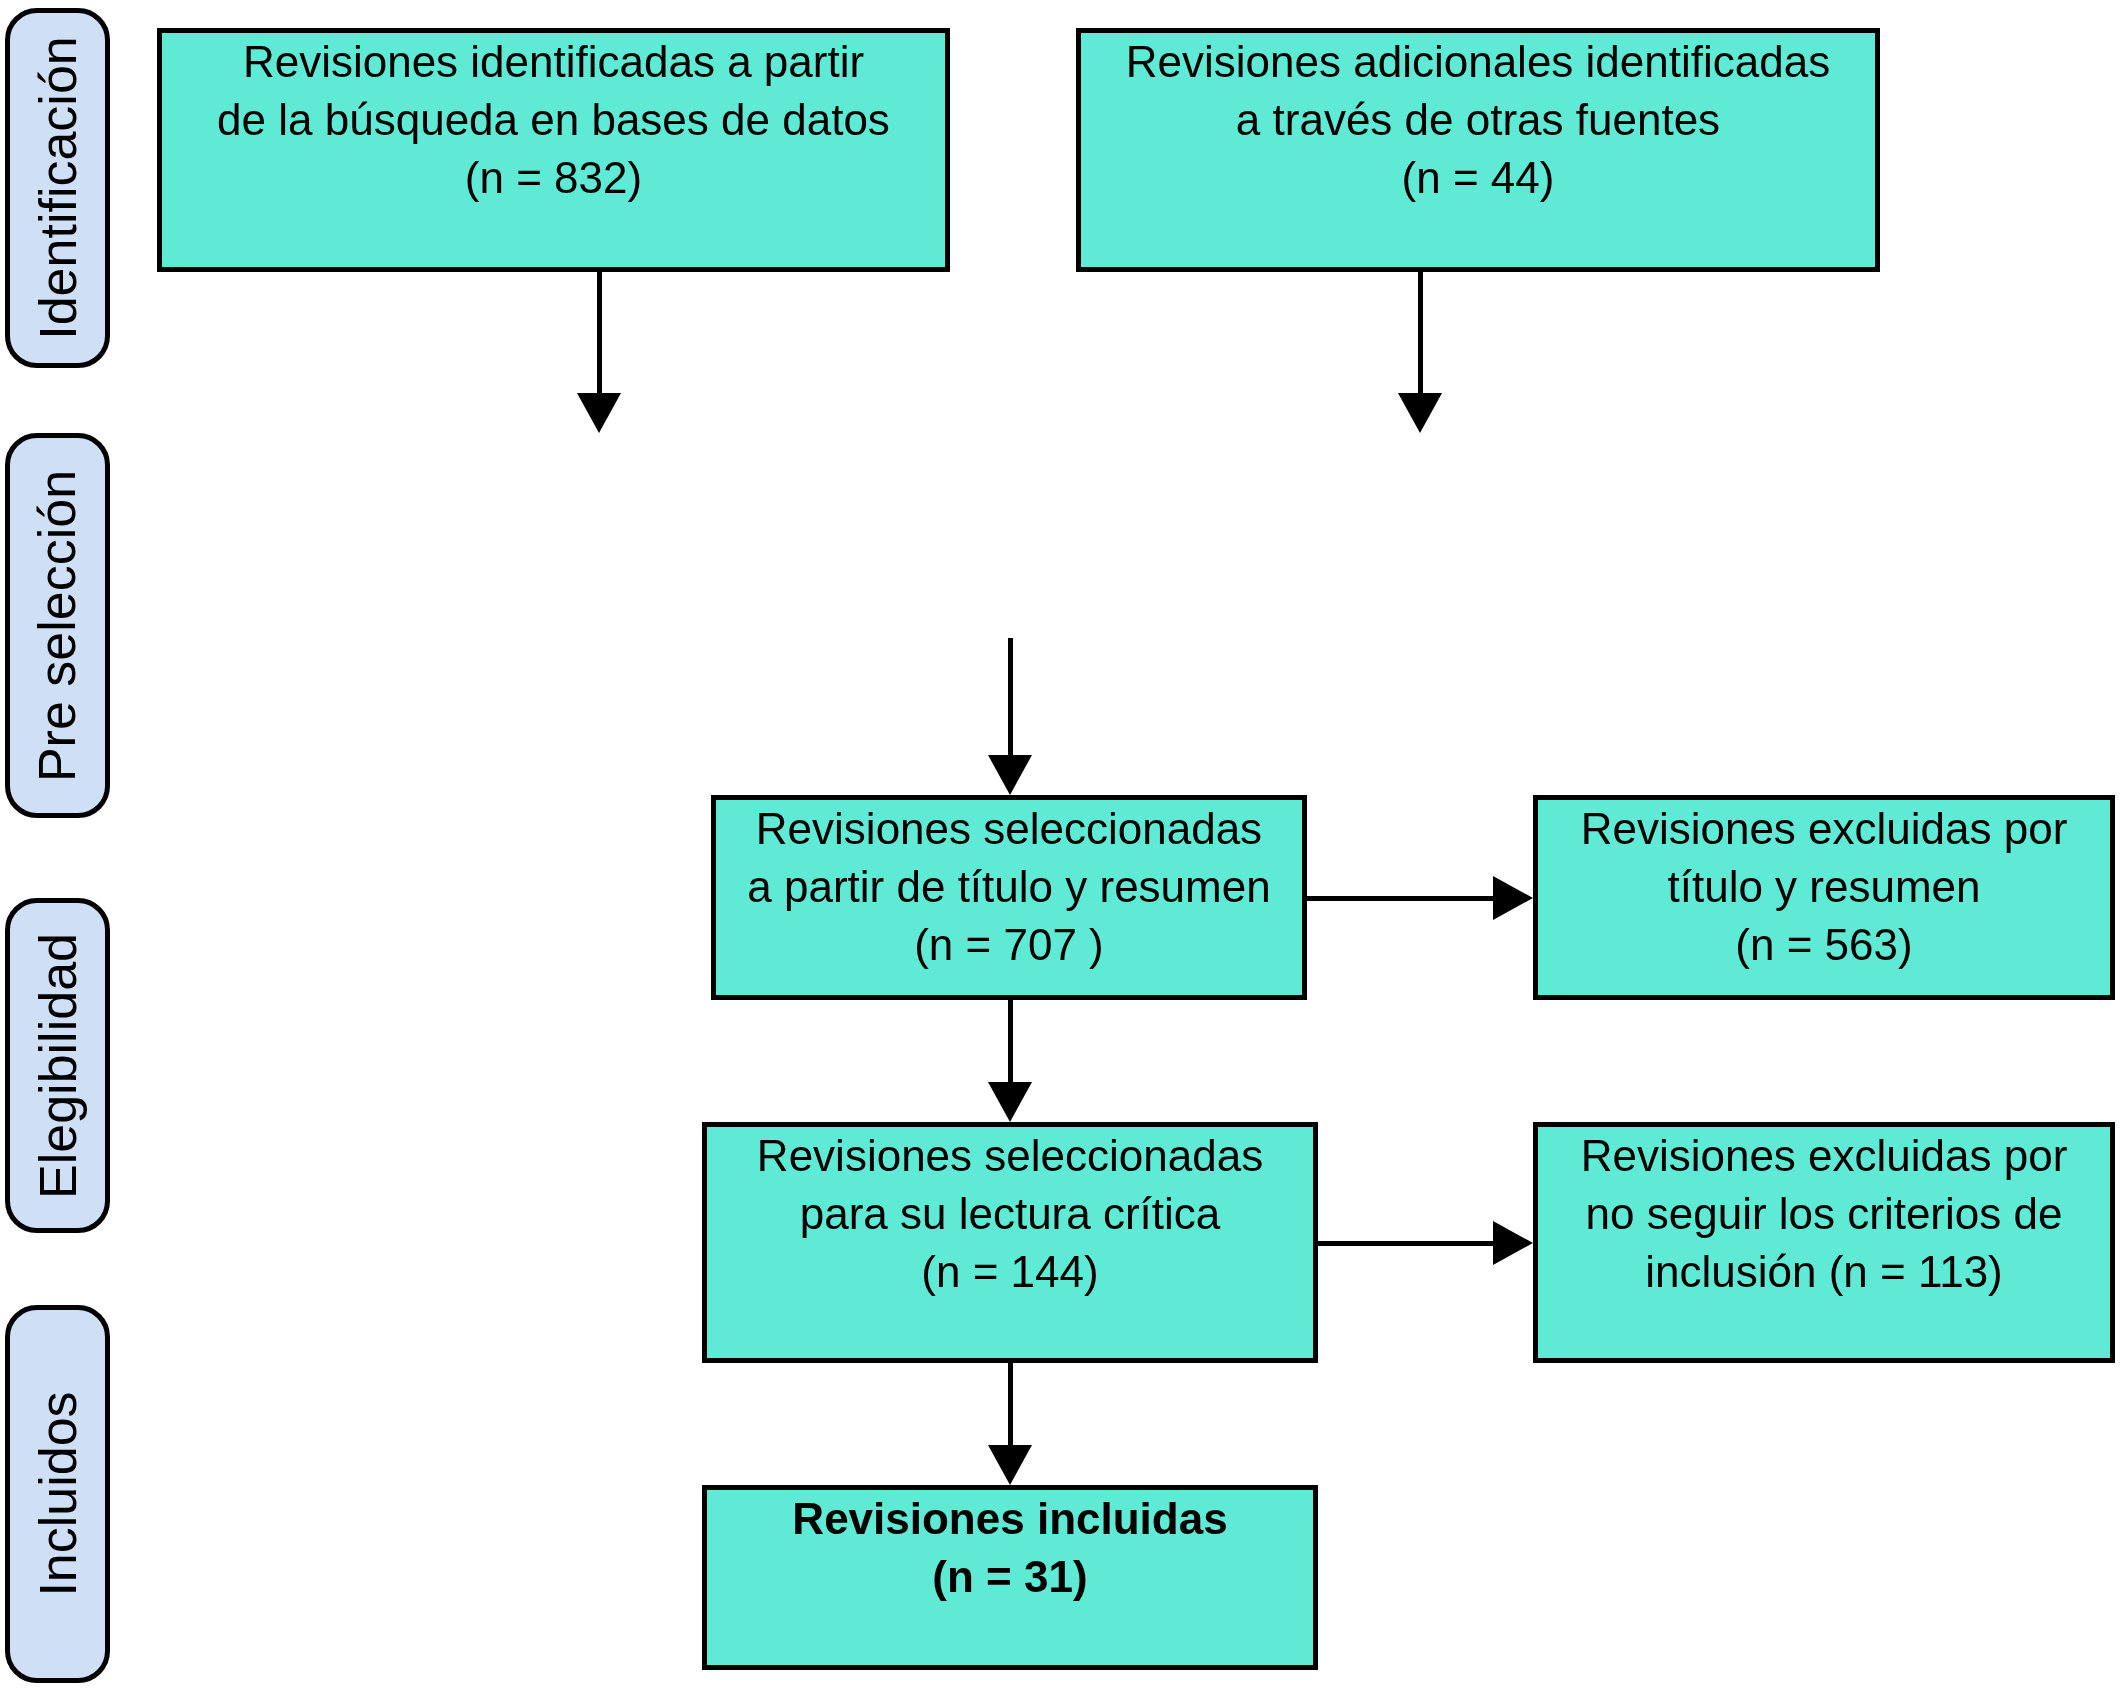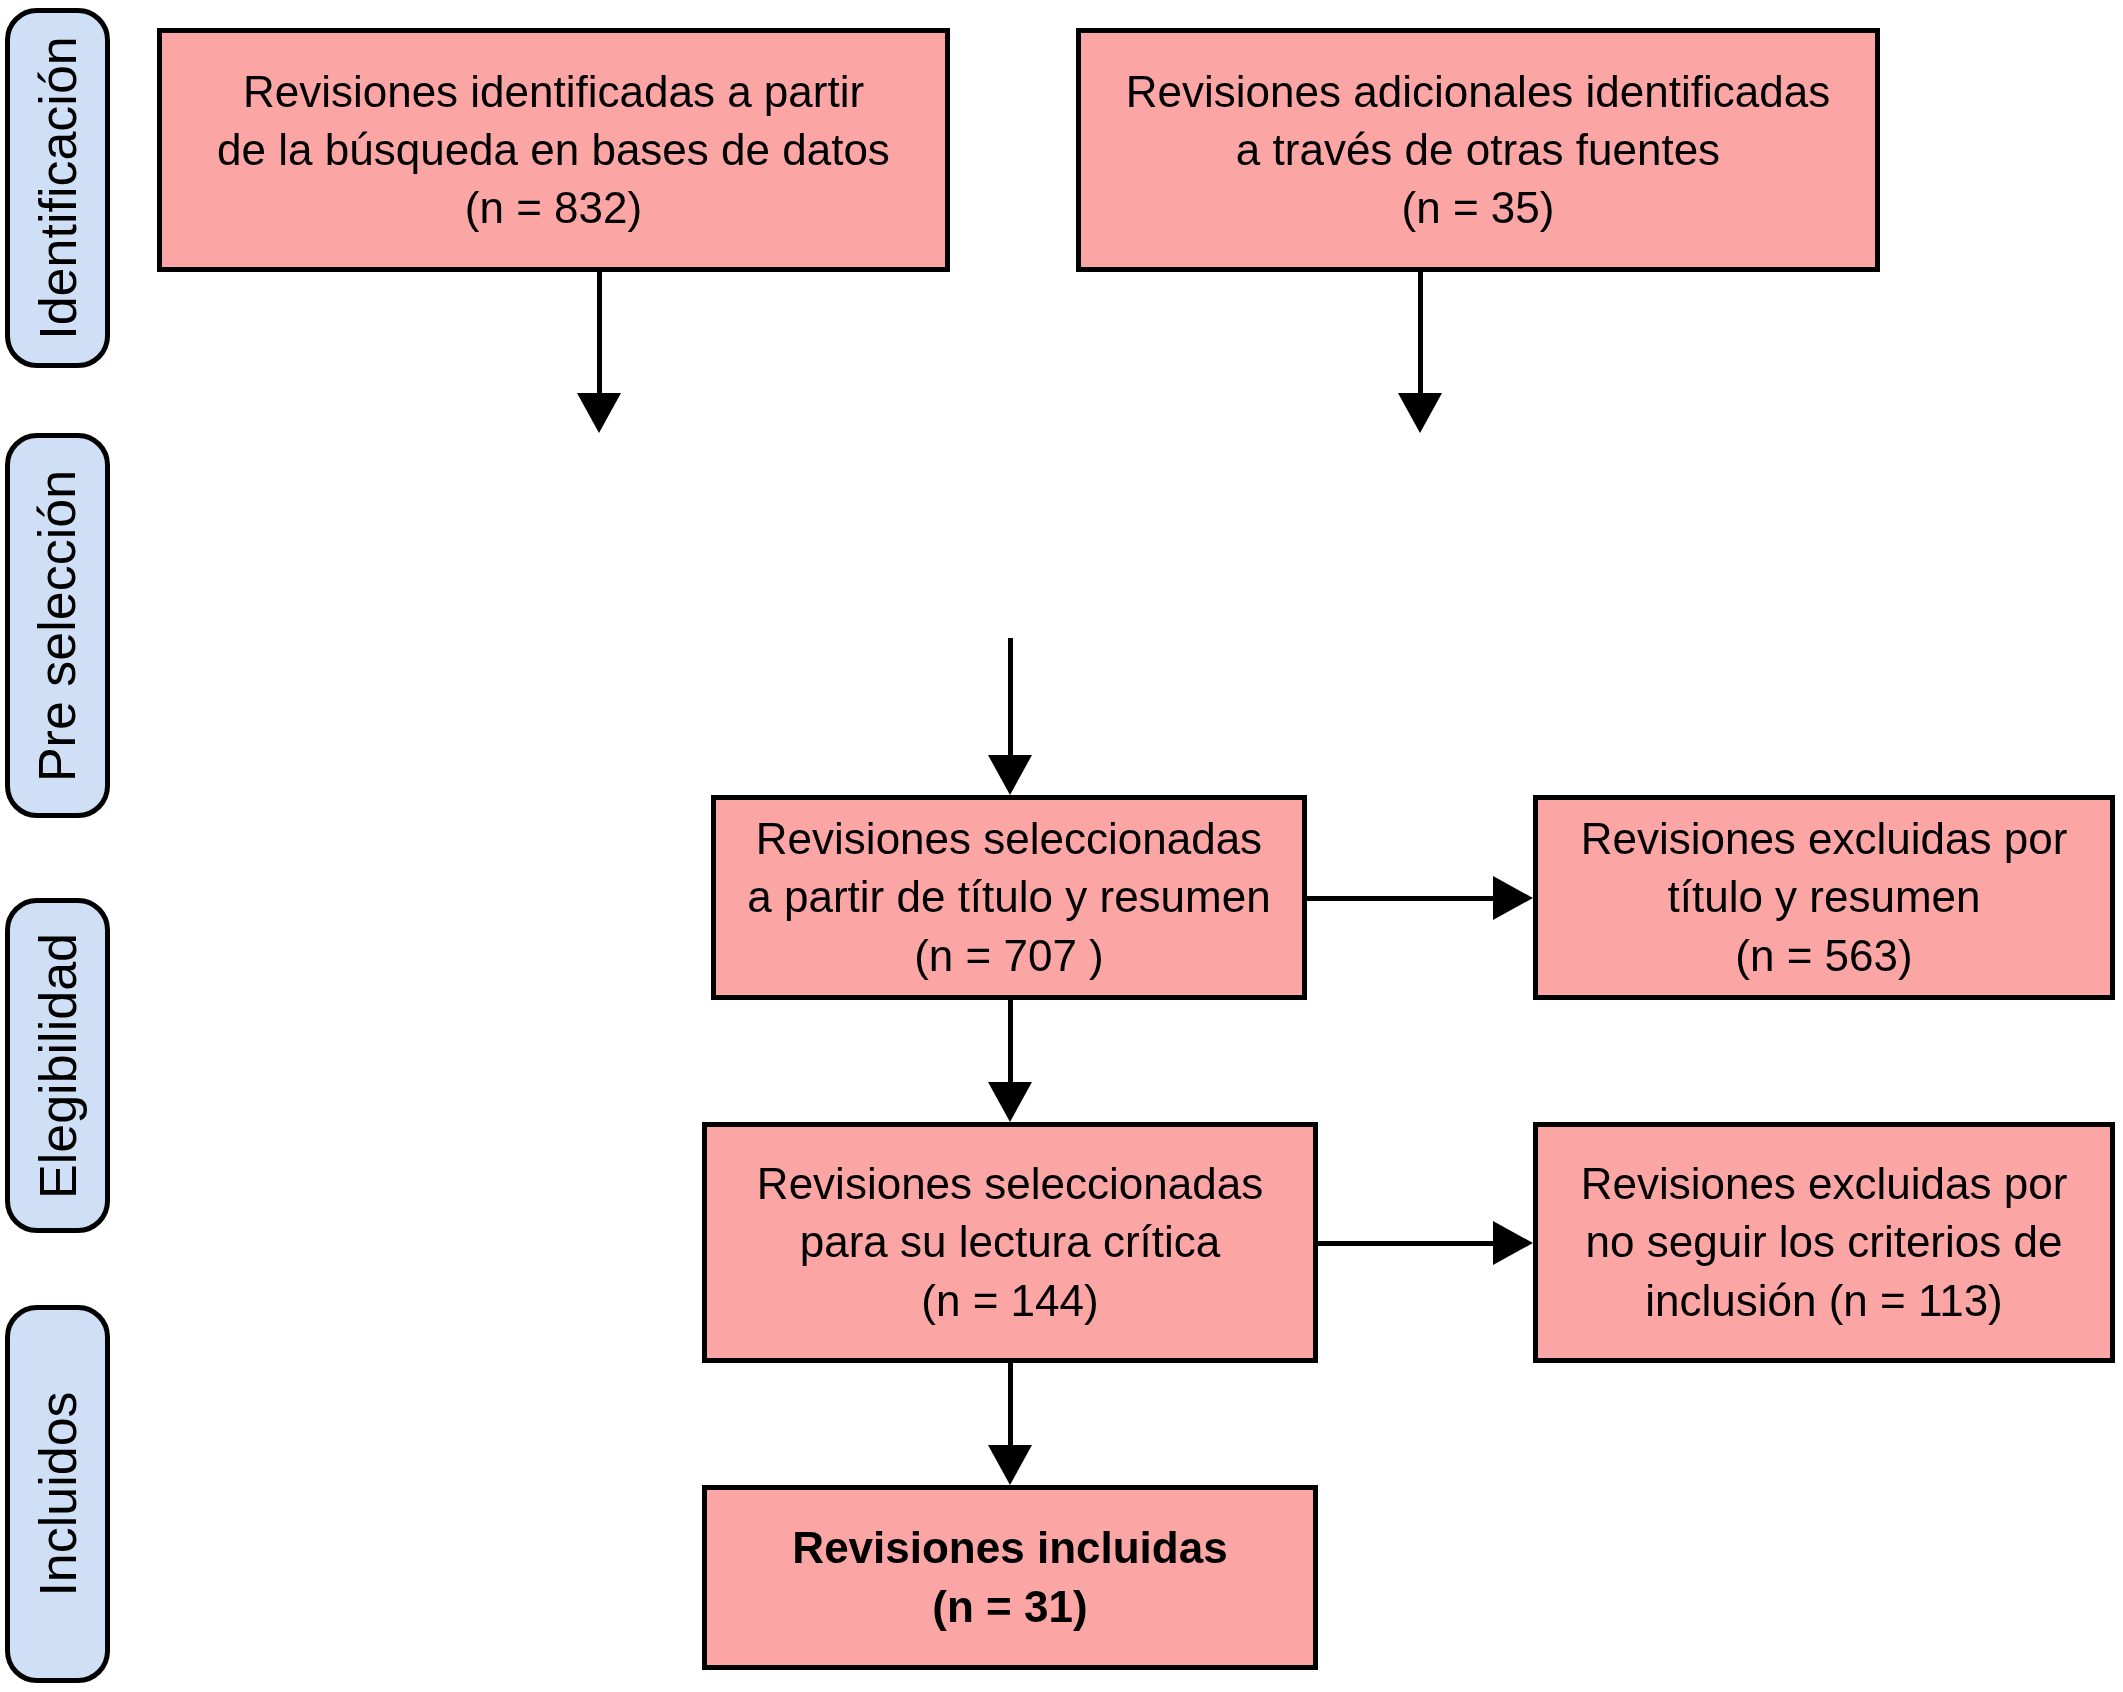--- a/index.html
+++ b/index.html
@@ -22,24 +22,24 @@
   }
   .stage-text{
     transform:rotate(-90deg);
     white-space:nowrap;
     font-size:52px;
     line-height:1;
   }
   
   .box{
     position:absolute;
-    background:#fca5a5;
+    background:#5eead4;
     border:5px solid #000;
     box-sizing:border-box;
-    display:flex;align-items:center;justify-content:center;
+    display:flex;justify-content:center;
     text-align:center;
   }
   .box-text{
     white-space:pre-line;
     font-size:44px;
     line-height:1.32;
   }
   
   .vline{position:absolute;width:5px;background:#000;}
   .hline{position:absolute;height:5px;background:#000;}
@@ -75,21 +75,21 @@
   </div>
 
   <div class="box" style="left:157px;top:28px;width:793px;height:244px;">
     <div class="box-text">Revisiones identificadas a partir
 de la búsqueda en bases de datos
 (n = 832)</div>
   </div>
   <div class="box" style="left:1076px;top:28px;width:804px;height:244px;">
     <div class="box-text">Revisiones adicionales identificadas
 a través de otras fuentes
-(n = 35)</div>
+(n = 44)</div>
   </div>
 
 
   <div class="box" style="left:711px;top:795px;width:596px;height:205px;">
     <div class="box-text">Revisiones seleccionadas
 a partir de título y resumen
 (n = 707 )</div>
   </div>
   <div class="box" style="left:1533px;top:795px;width:582px;height:205px;">
     <div class="box-text">Revisiones excluidas por

